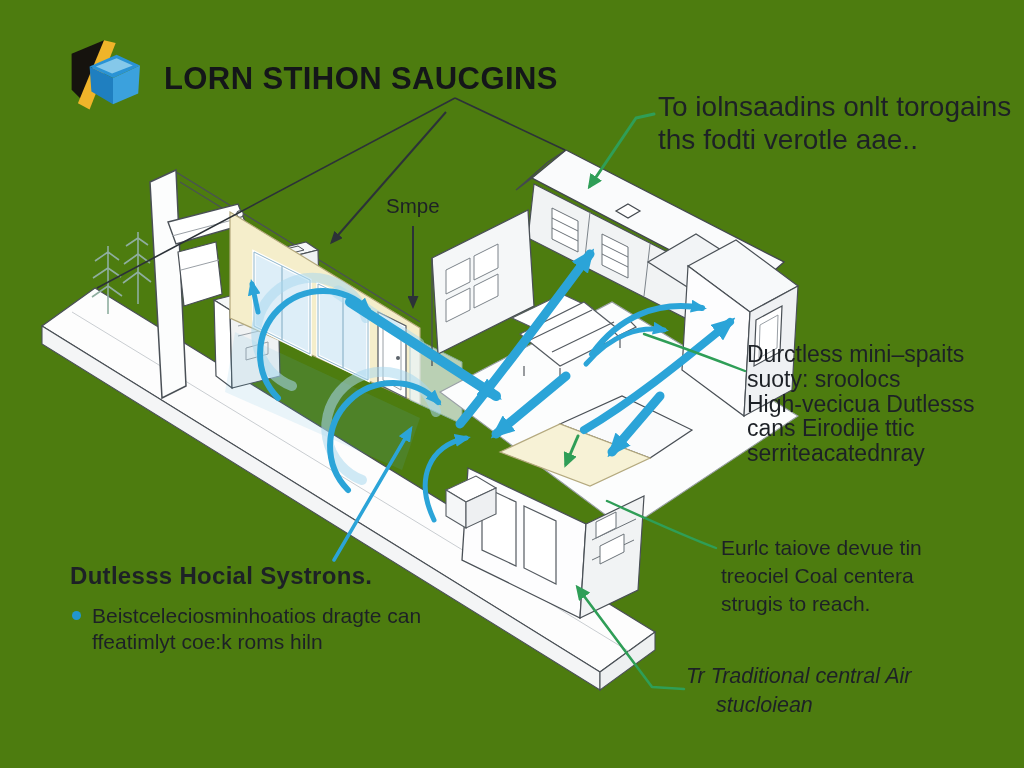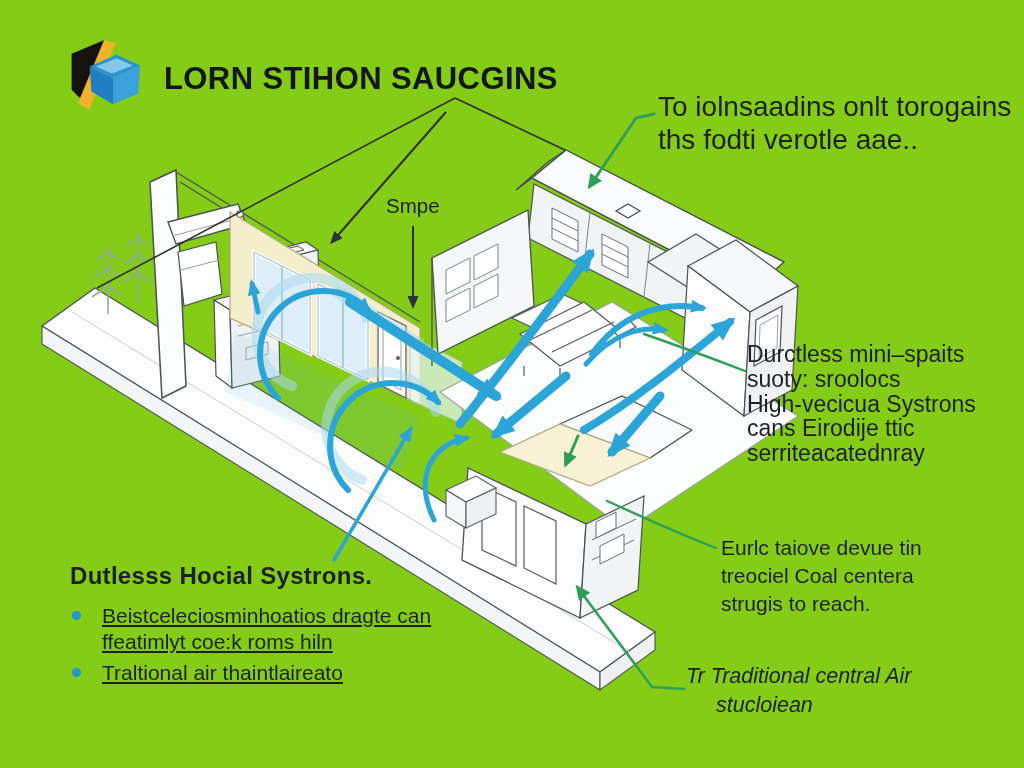--- a/index.html
+++ b/index.html
@@ -1,32 +1,32 @@
 <!DOCTYPE html>
 <html><head>
 <meta charset="utf-8">
 <style>
   html,body{margin:0;padding:0;}
-  .page{position:relative;width:1024px;height:768px;background:#84cc16;overflow:hidden;
+  .page{position:relative;width:1024px;height:768px;background:#4d7c0f;overflow:hidden;
         font-family:"Liberation Sans",sans-serif;color:#1d2126;}
   .scene{position:absolute;left:0;top:0;width:1024px;height:768px;}
   .brand{position:absolute;left:58px;top:34px;display:flex;align-items:center;gap:14px;}
   .brand svg{width:92px;height:90px;}
   .title{font-size:31px;font-weight:800;letter-spacing:.4px;color:#141619;white-space:nowrap;}
   .ann{position:absolute;color:#1d2126;}
   .ann .ln{white-space:nowrap;}
   #ann-tr{left:658px;top:90px;font-size:28px;line-height:33px;}
   #smpe{left:386px;top:194px;font-size:20.5px;}
   #ann-mr{left:747px;top:342px;font-size:23px;line-height:24.8px;}
   #ann-lr{left:721px;top:534px;font-size:21px;line-height:28px;}
   #ann-br{left:686px;top:662px;font-size:21.5px;line-height:29px;font-style:italic;}
   #ann-br .ln + .ln{margin-left:30px;}
   #bl-head{left:70px;top:562px;font-size:24px;font-weight:bold;letter-spacing:.3px;}
   #bl-list{left:72px;top:603px;font-size:21px;line-height:26px;}
-  .bullet-row{display:flex;gap:21px;margin-bottom:5px;text-decoration:underline;}
+  .bullet-row{display:flex;gap:11px;margin-bottom:5px;}
   .bullet-dot{flex:0 0 auto;width:9px;height:9px;border-radius:50%;background:#2196cf;margin-top:8px;}
 </style>
 </head>
 <body>
 
 <div class="page">
 
   <svg class="scene" viewBox="0 0 1024 768">
     <defs>
       <marker id="mB" markerUnits="userSpaceOnUse" markerWidth="24" markerHeight="20" refX="17" refY="10" orient="auto">
@@ -205,21 +205,21 @@
   <div class="ann" id="ann-tr">
     <div class="ln">To iolnsaadins onlt torogains</div>
     <div class="ln">ths fodti verotle aae..</div>
   </div>
 
   <div class="ann" id="smpe">Smpe</div>
 
   <div class="ann" id="ann-mr">
     <div class="ln">Durctless mini–spaits</div>
     <div class="ln">suoty: sroolocs</div>
-    <div class="ln">High-vecicua Systrons</div>
+    <div class="ln">High-vecicua Dutlesss</div>
     <div class="ln">cans Eirodije ttic</div>
     <div class="ln">serriteacatednray</div>
   </div>
 
   <div class="ann" id="ann-lr">
     <div class="ln">Eurlc taiove devue tin</div>
     <div class="ln">treociel Coal centera</div>
     <div class="ln">strugis to reach.</div>
   </div>
 
@@ -231,21 +231,15 @@
   <div class="ann" id="bl-head">Dutlesss Hocial Systrons.</div>
 
   <div class="ann" id="bl-list">
     <div class="bullet-row">
       <span class="bullet-dot"></span>
       <div>
         <div class="ln">Beistceleciosminhoatios dragte can</div>
         <div class="ln">ffeatimlyt coe:k roms hiln</div>
       </div>
     </div>
-    <div class="bullet-row">
-      <span class="bullet-dot"></span>
-      <div>
-        <div class="ln">Traltional air thaintlaireato</div>
-      </div>
-    </div>
   </div>
 
 </div>
 
 </body></html>

